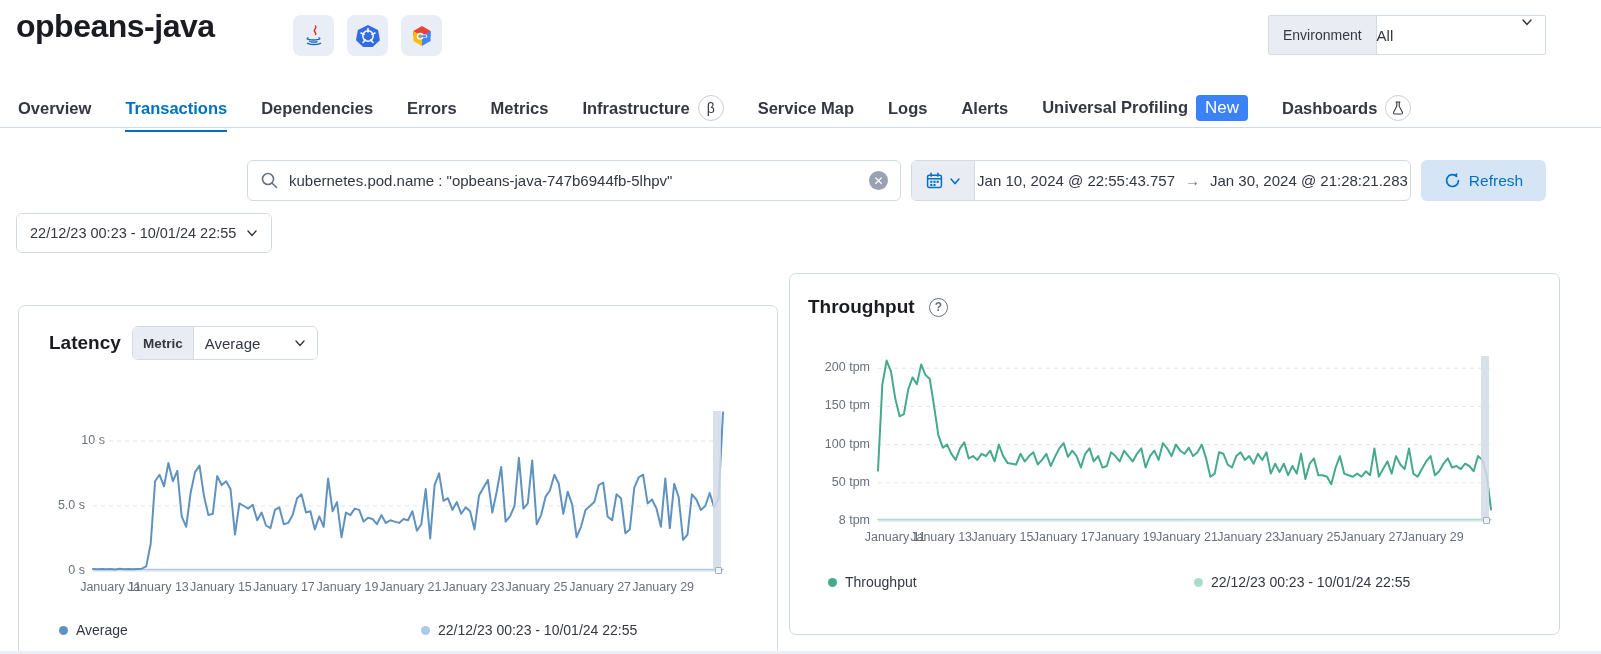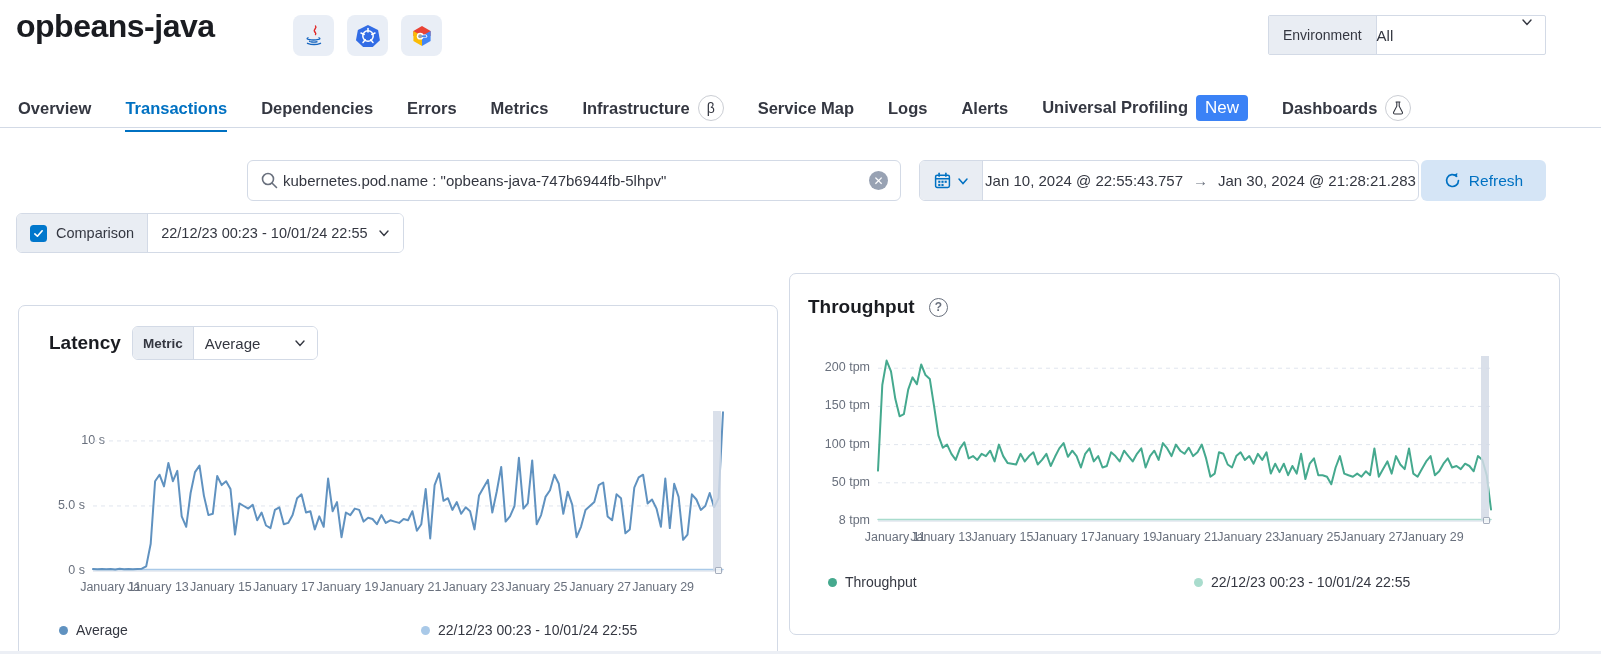--- a/index.html
+++ b/index.html
@@ -29,26 +29,26 @@
   .tab.active::after { content:""; position:absolute; left:0; right:0; bottom:-12px; height:2px; background:#0071c2; }
   .beta-circle { width:26px; height:26px; border:1px solid #cbced4; border-radius:50%;
     display:flex; align-items:center; justify-content:center; font-size:14px; color:#343741; font-weight:400; background:#fff; }
   .new-badge { background:#3b82f6; color:#fff; font-size:17px; font-weight:500;
     border-radius:4px; padding:3px 9px; line-height:1.2; }
 
   
   .ctl { border:1px solid #d3dae6; border-radius:6px; background:#fff; height:41px;
     display:flex; align-items:center; position:absolute; top:160px; }
   .txn-select { left:16px; width:221px; padding:0 12px; justify-content:space-between; font-size:15px; }
-  .search-box { left:247px; width:654px; padding:0 12px; gap:4px;justify-content:flex-end; }
+  .search-box { left:247px; width:654px; padding:0 12px; gap:10px;justify-content:flex-end; }
   .search-box .query { flex:1; border:0; outline:0; font-size:15px; color:#343741;
     font-family:"Liberation Sans", sans-serif; background:transparent; }
   .clear-btn { width:19px; height:19px; border-radius:50%; background:#98a2b3; color:#fff;
     display:flex; align-items:center; justify-content:center; font-size:12px; line-height:1; border:0; cursor:pointer; }
-  .datepicker { left:911px; width:500px; overflow:hidden; padding:0;margin-left:8px; }
+  .datepicker { left:911px; width:500px; overflow:hidden; padding:0; }
   .dp-cal { background:#e9edf3; height:100%; width:63px; display:flex; align-items:center;
     justify-content:center; gap:6px; border-right:1px solid #d3dae6; }
   .dp-dates { flex:1; display:flex; align-items:center; justify-content:center; gap:10px; font-size:15px; }
   .refresh-btn { left:1421px; width:125px; background:#d5e5f6; border:0; border-radius:6px;
     justify-content:center; gap:8px; color:#0071c2; font-size:15.5px; font-weight:500; cursor:pointer;
     font-family:"Liberation Sans", sans-serif; }
 
   
   .comparison { position:absolute; left:16px; top:213px; height:40px; display:flex;
     border:1px solid #d3dae6; border-radius:6px; overflow:hidden; }
@@ -212,28 +212,20 @@
 
   <button class="ctl refresh-btn">
     <svg width="17" height="17" viewBox="0 0 16 16">
       <path d="M13.6 8a5.6 5.6 0 1 1-1.7-4" fill="none" stroke="#0071c2" stroke-width="1.6" stroke-linecap="round"></path>
       <polygon points="12.3,0.8 12.3,4.8 8.5,3.6" fill="#0071c2" transform="rotate(8 12 3)"></polygon>
     </svg>
     <span>Refresh</span>
   </button>
 
   <div class="comparison">
-    <div class="comp-left">
-      <span class="checkbox">
-        <svg width="11" height="11" viewBox="0 0 12 12">
-            <polyline points="2,6.5 4.8,9 10,3" fill="none" stroke="#fff" stroke-width="1.8" stroke-linecap="round" stroke-linejoin="round"></polyline>
-          </svg>
-      </span>
-      <span>Comparison</span>
-    </div>
     <div class="comp-right">
       <span>22/12/23 00:23 - 10/01/24 22:55</span>
       <svg class="chev" viewBox="0 0 12 12">
         <polyline points="2,4 6,8.5 10,4" fill="none" stroke="#343741" stroke-width="1.4" stroke-linecap="round"></polyline>
         </svg>
     </div>
   </div>
 
   <section class="panel latency">
     <h2 class="panel-title" style="left:30px; top:26px;">Latency</h2>

